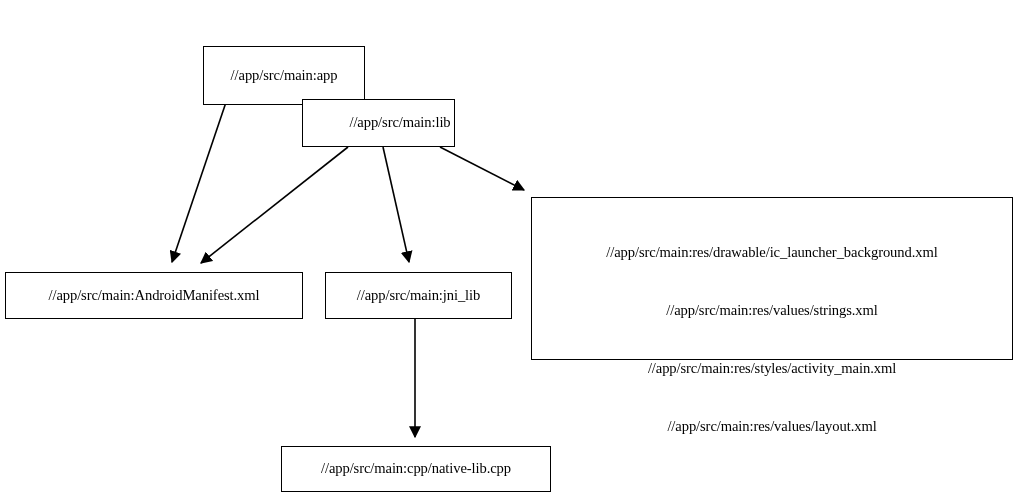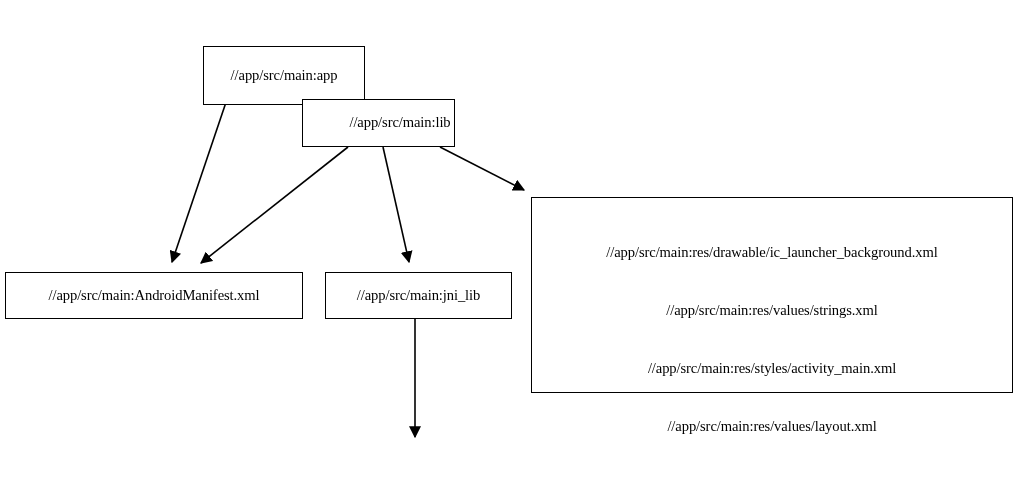--- a/index.html
+++ b/index.html
@@ -49,21 +49,21 @@
   }
   .node-line {
     display: block;
     text-align: center;
     white-space: pre;
   }
   #node-app       { left: 203px; top: 14px;   width: 162px; height: 59px; margin-top: 32px; }
   #node-lib       { left: 302px; top: 99px;  width: 153px; height: 48px; padding-left: 43px; }
   #node-manifest  { left: 5px;   top: 272px; width: 298px; height: 47px; }
   #node-jni       { left: 325px; top: 272px; width: 187px; height: 47px; }
-  #node-res       { left: 531px; top: 197px; width: 482px; height: 196px; }
+  #node-res       { left: 531px; top: 197px; width: 482px; height: 163px; }
   #node-nativelib { left: 281px; top: 446px; width: 270px; height: 46px; }
 </style>
 </head>
 <body>
 
 <div id="graph">
 
   <svg id="edge-layer" viewBox="0 0 1018 496" width="1018" height="496" xmlns="http://www.w3.org/2000/svg">
     <defs>
       <marker id="arrow" viewBox="0 0 10 10" refX="9" refY="5" markerWidth="7.5" markerHeight="7.5" orient="auto-start-reverse">
@@ -117,14 +117,17 @@
     <span class="node-line">//app/src/main:res/values/strings.xml</span>
     <span class="node-line">//app/src/main:res/styles/activity_main.xml</span>
     <span class="node-line">//app/src/main:res/values/layout.xml</span>
     
     
     
     
     
   </div>
 
+  <div class="node" id="node-nativelib">
+    <span class="node-line">//app/src/main:cpp/native-lib.cpp</span>
+  </div>
 
 </div>
 
 </body></html>

